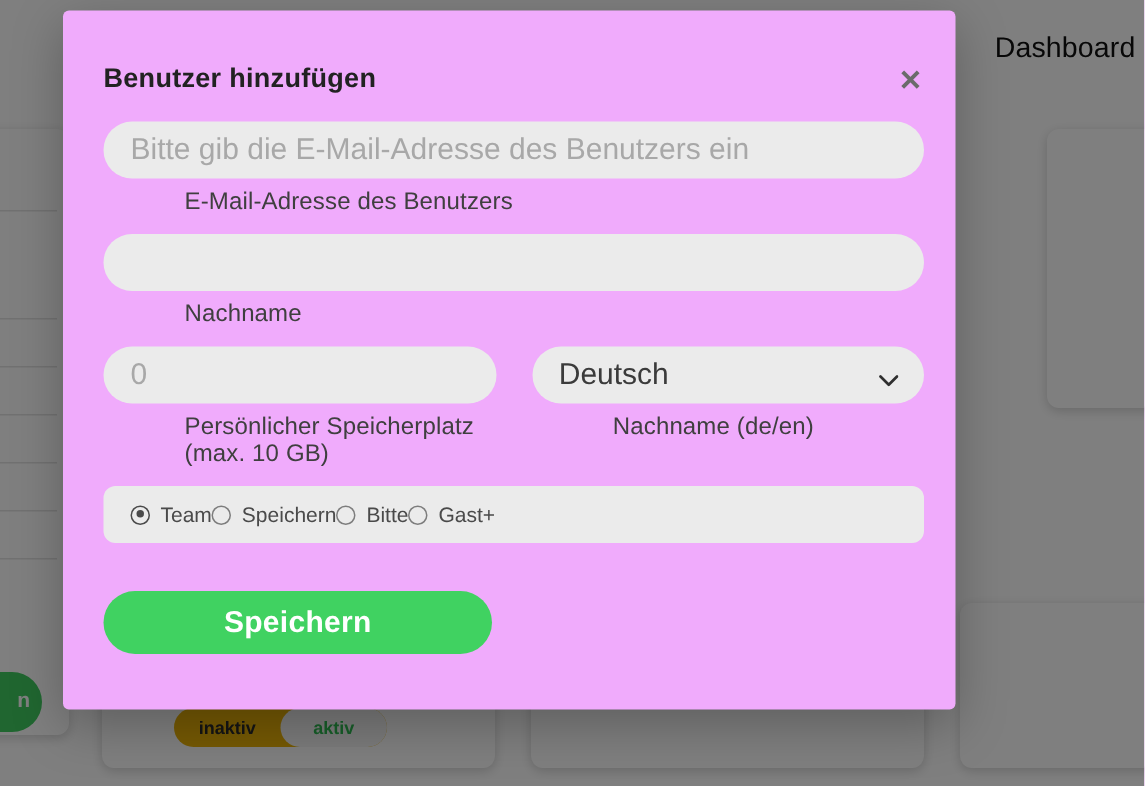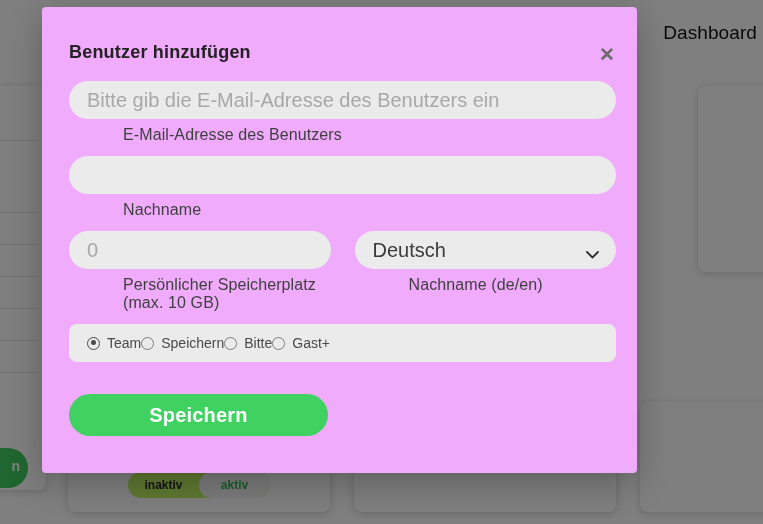--- a/index.html
+++ b/index.html
@@ -78,26 +78,26 @@
     font-weight: bold;
     color: #ffffff;
   }
   
   .bg-card-center {
     left: 68px; top: 402px;
     width: 262px; height: 110px;
   }
   .bg-toggle {
     position: absolute;
-    left: 60px;
+    left: 48px;
     top: 70px;
     width: 142px;
     height: 26px;
     border-radius: 13px;
-    background: #bef264;
+    background: #eab308;
     display: flex;
     align-items: flex-start;
   }
   .bg-toggle-seg {
     flex: 1 1 50%;
     text-align: center;
     font-size: 12px;
     font-weight: bold;
     line-height: 26px;
     height: 26px;

